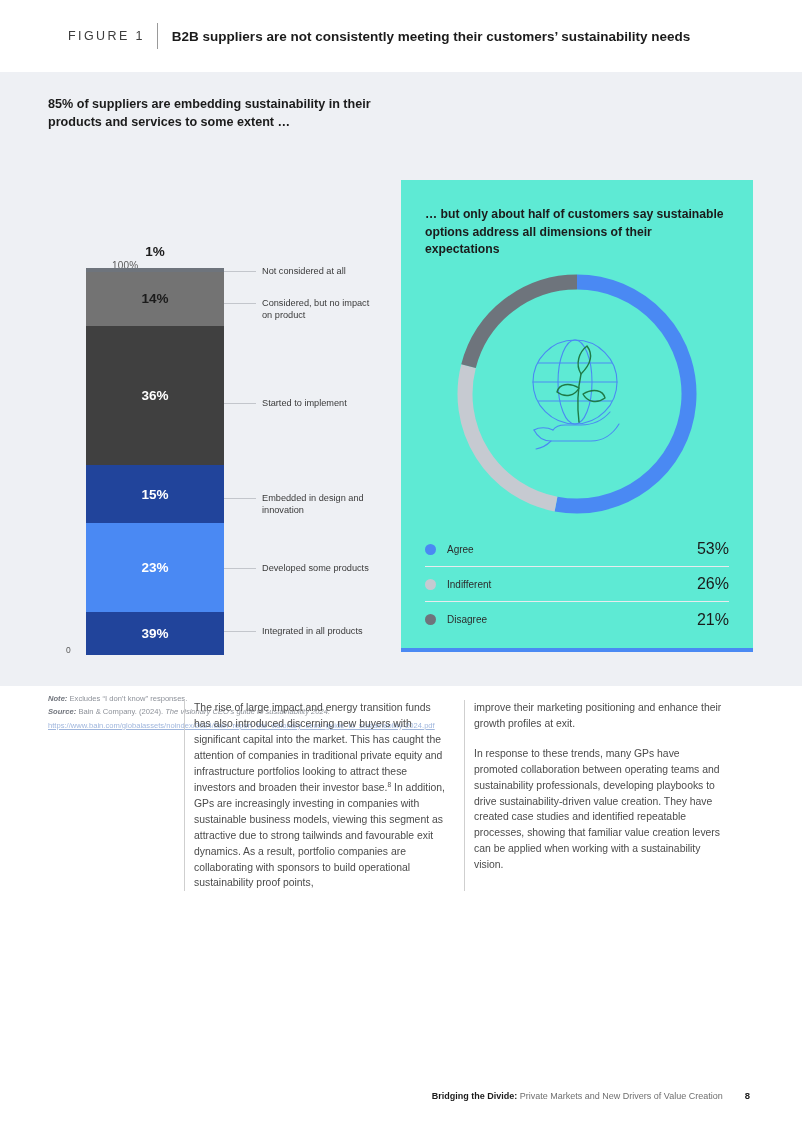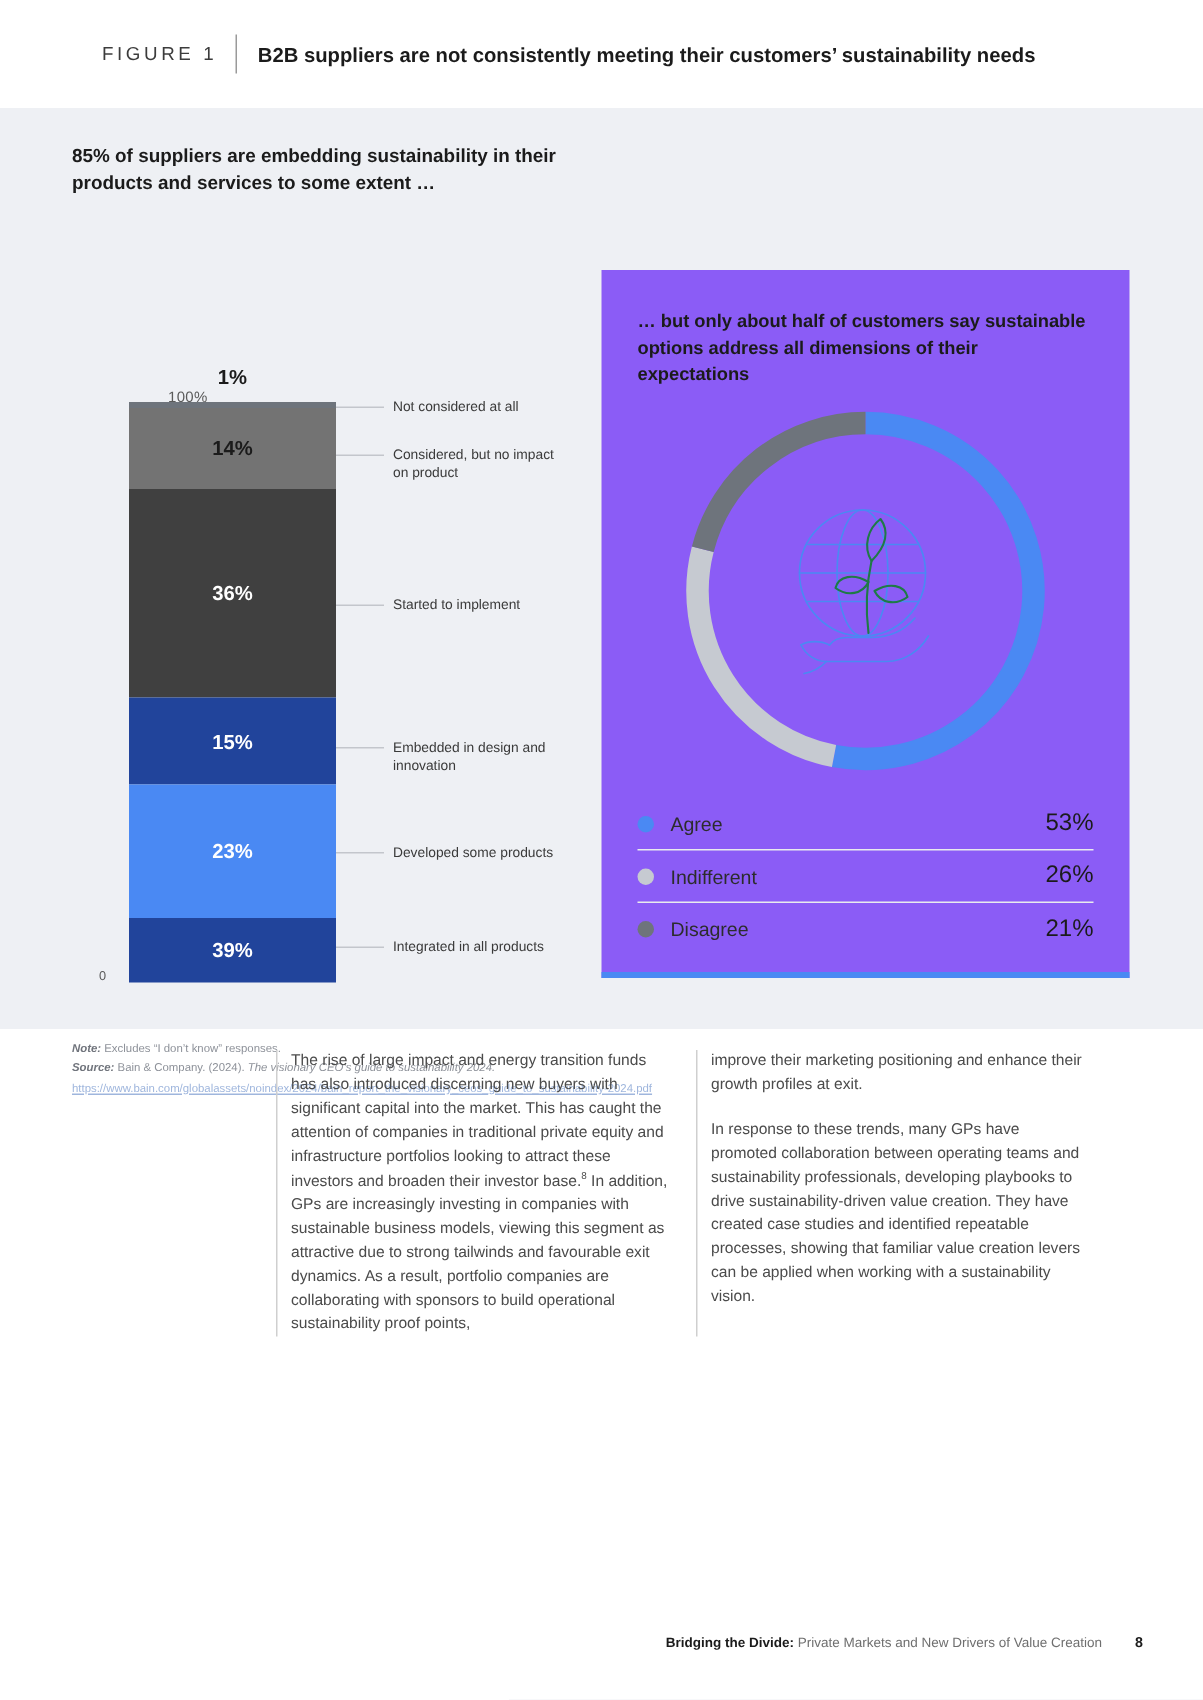--- a/index.html
+++ b/index.html
@@ -140,21 +140,21 @@
     width: 120px;
   }
 
   
   .right-card {
     position: absolute;
     left: 401px;
     top: 108px;
     width: 352px;
     height: 472px;
-    background: #8b5cf6;
+    background: #5eead4;
     border-bottom: 4px solid #4a89f3;
     box-sizing: border-box;
   }
   .right-head {
     margin: 26px 0 0 24px;
     width: 300px;
     font-size: 12.2px;
     font-weight: bold;
     line-height: 1.44;
     color: #1b1b1b;
@@ -188,21 +188,21 @@
   }
   .legend-row:last-child { border-bottom: none; }
   .legend-dot {
     width: 11px;
     height: 11px;
     border-radius: 50%;
     flex: none;
     margin-right: 11px;
   }
   .legend-label {
-    font-size: 13px;
+    font-size: 10px;
     color: #2c2c2c;
     flex: 1;
   }
   .legend-value {
     font-size: 16px;
     font-weight: normal;
     color: #1b1b1b;
   }
 
   
@@ -247,21 +247,21 @@
   .col p { margin: 0 0 14px 0; }
   .col p:last-child { margin-bottom: 0; }
   sup { font-size: 6.6px; vertical-align: super; }
 
   
   .footer {
     position: absolute;
     left: 0;
     bottom: 32px;
     width: 802px;
-    padding-right: 40px;
+    padding-right: 52px;
     box-sizing: border-box;
     display: flex;
     justify-content: flex-end;
     align-items: baseline;
     font-size: 9px;
     color: #6f6f6f;
   }
   .footer b { color: #1b1b1b; }
   .footer .pg {
     margin-left: 22px;

